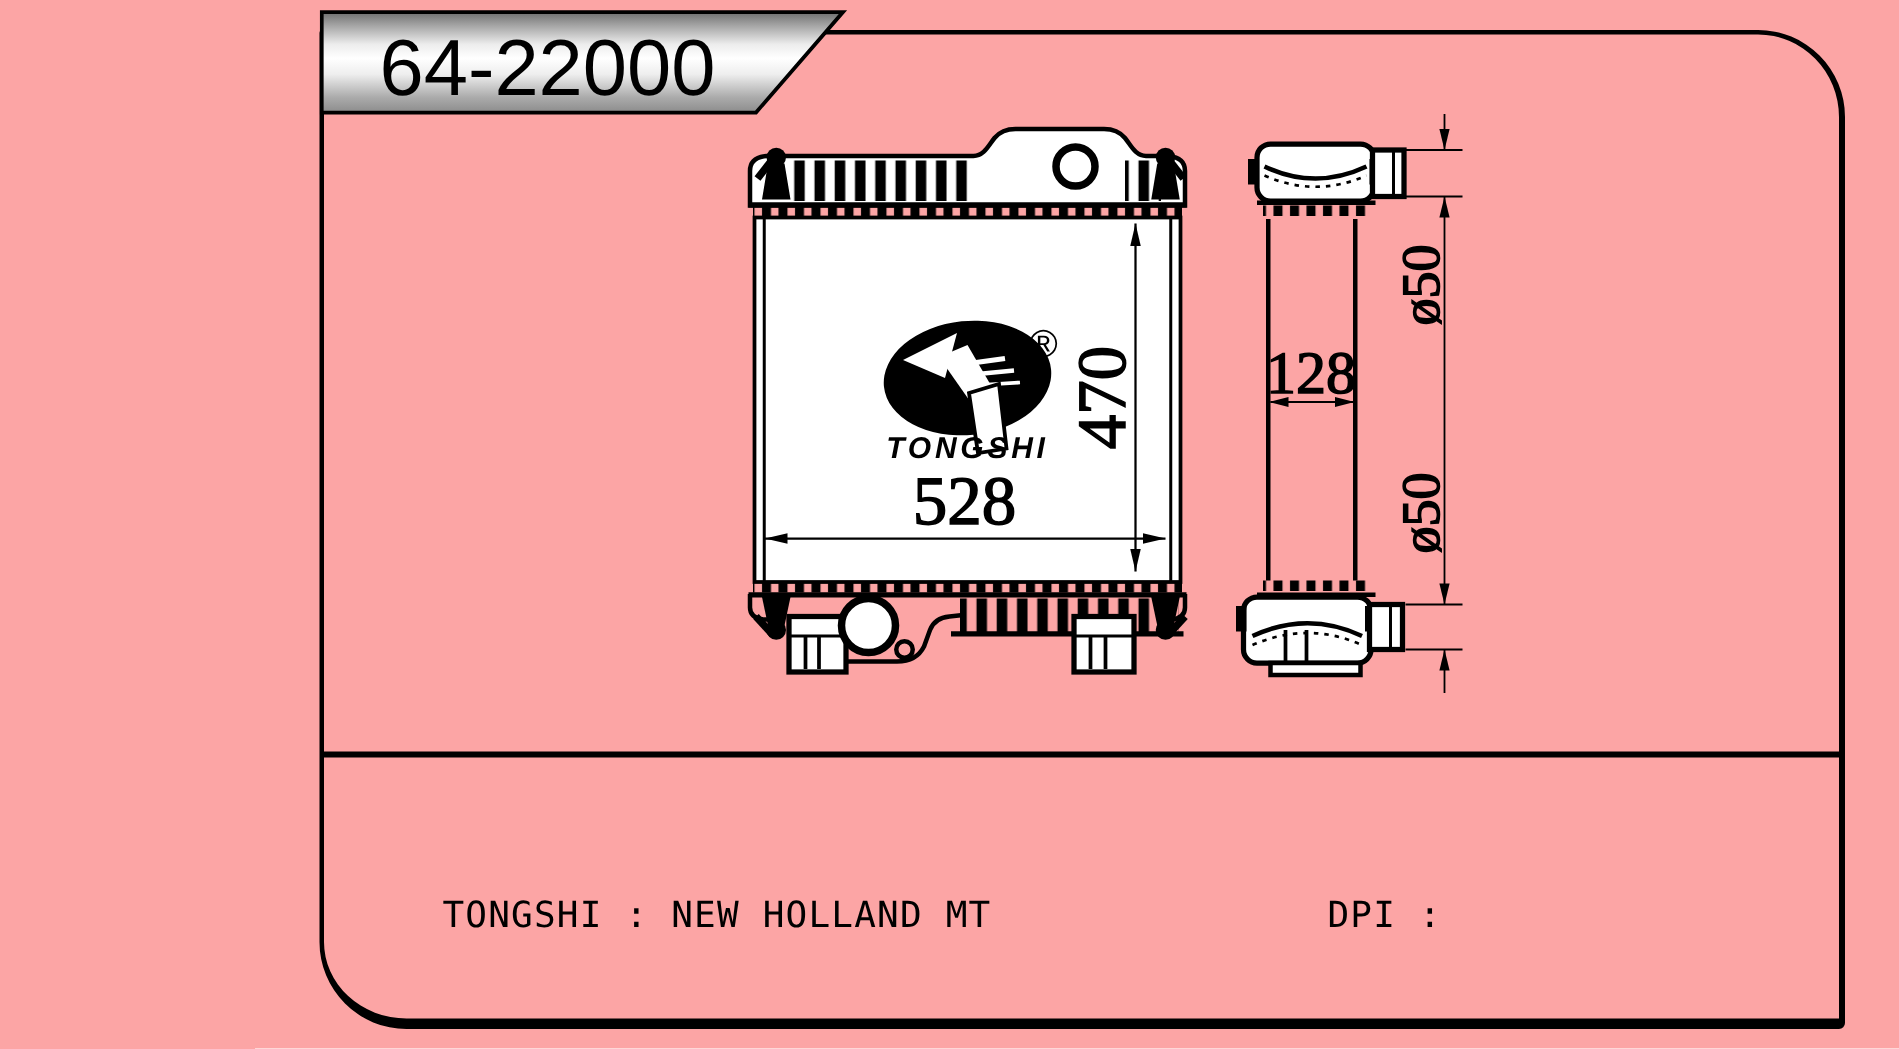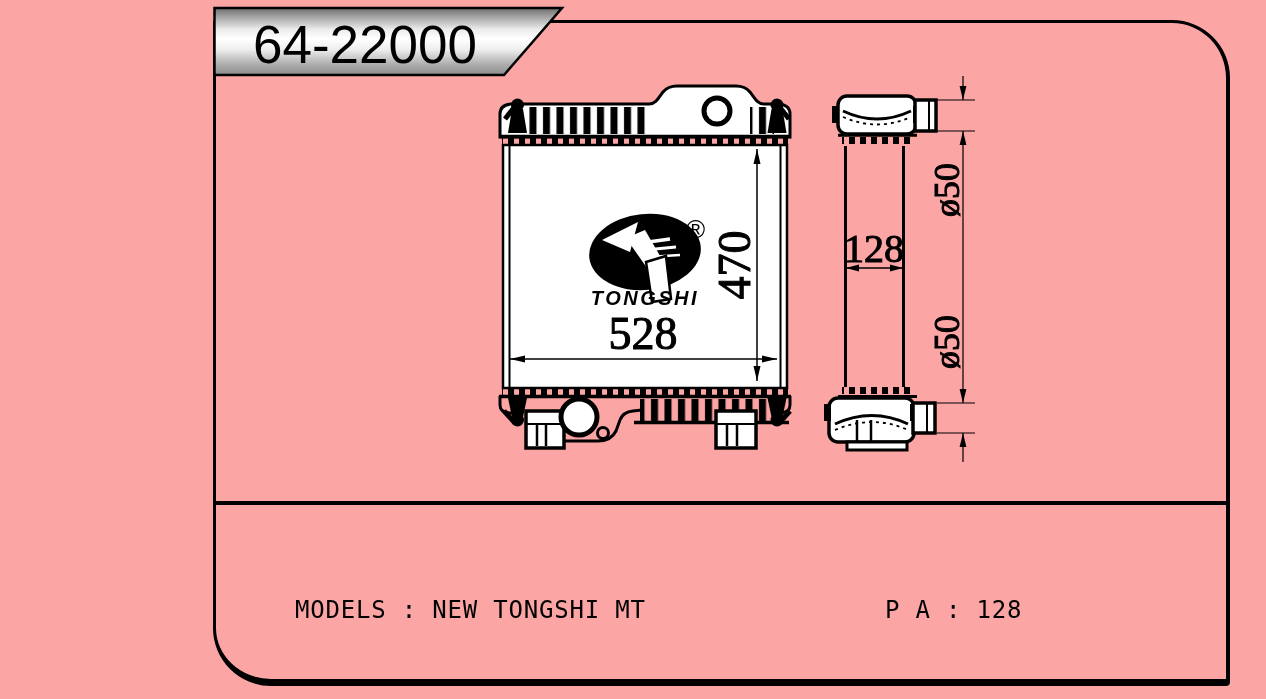--- a/index.html
+++ b/index.html
@@ -173,25 +173,24 @@
         <path d="M645,250 L676,247" stroke="#fff" stroke-width="3" fill="none"></path>
         <path d="M648,257 L680,255" stroke="#fff" stroke-width="2.5" fill="none"></path>
       </g>
       <polygon points="646,262 666,256 671,299 652,302" fill="#fff" stroke="#000" stroke-width="2.5"></polygon>
       <text x="686" y="238" font-size="26" fill="#000" font-family="Liberation Sans, sans-serif">®</text>
       <text x="645" y="305" font-size="20" font-weight="900" font-style="italic" letter-spacing="2.5" text-anchor="middle" fill="#000" font-family="Liberation Sans, sans-serif">TONGSHI</text>
     </g>
   </svg>
 
   <div class="specs-col specs-left">
-    <span class="spec-line">MODELS : NEW TONGSHI MT</span>
+    <span class="spec-line">TONGSHI : NEW HOLLAND MT</span>
     <span class="spec-line">CORE SIZE : 470*528</span>
     
     
   </div>
   <div class="specs-col specs-right">
-    <span class="spec-line">P A : 128</span>
     <span class="spec-line">DPI :</span>
     
     
   </div>
 
 </div>
 
 </body></html>

